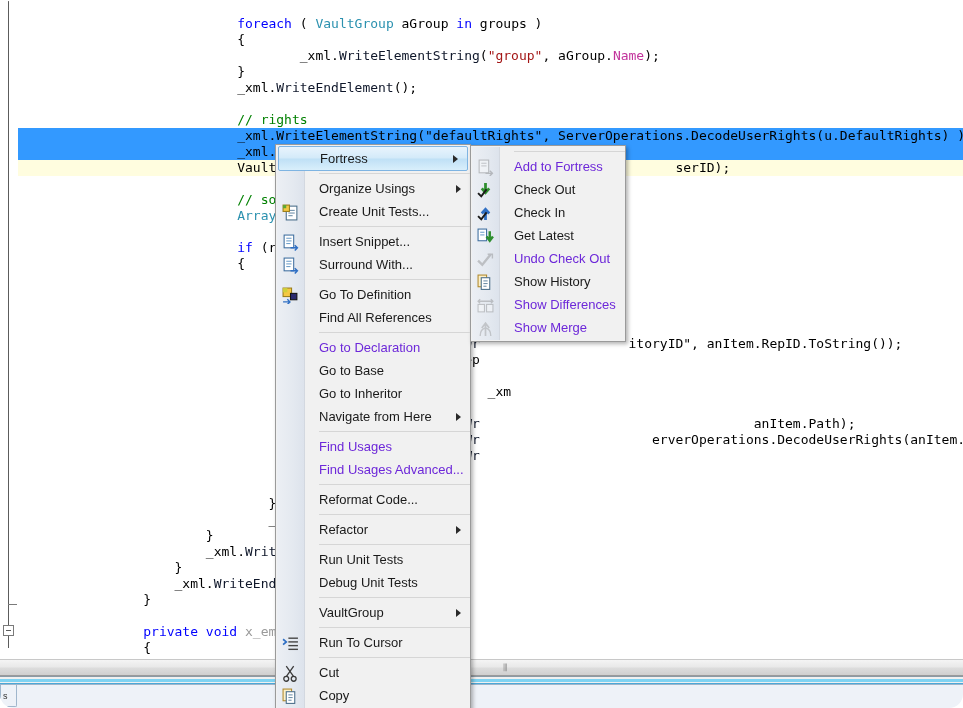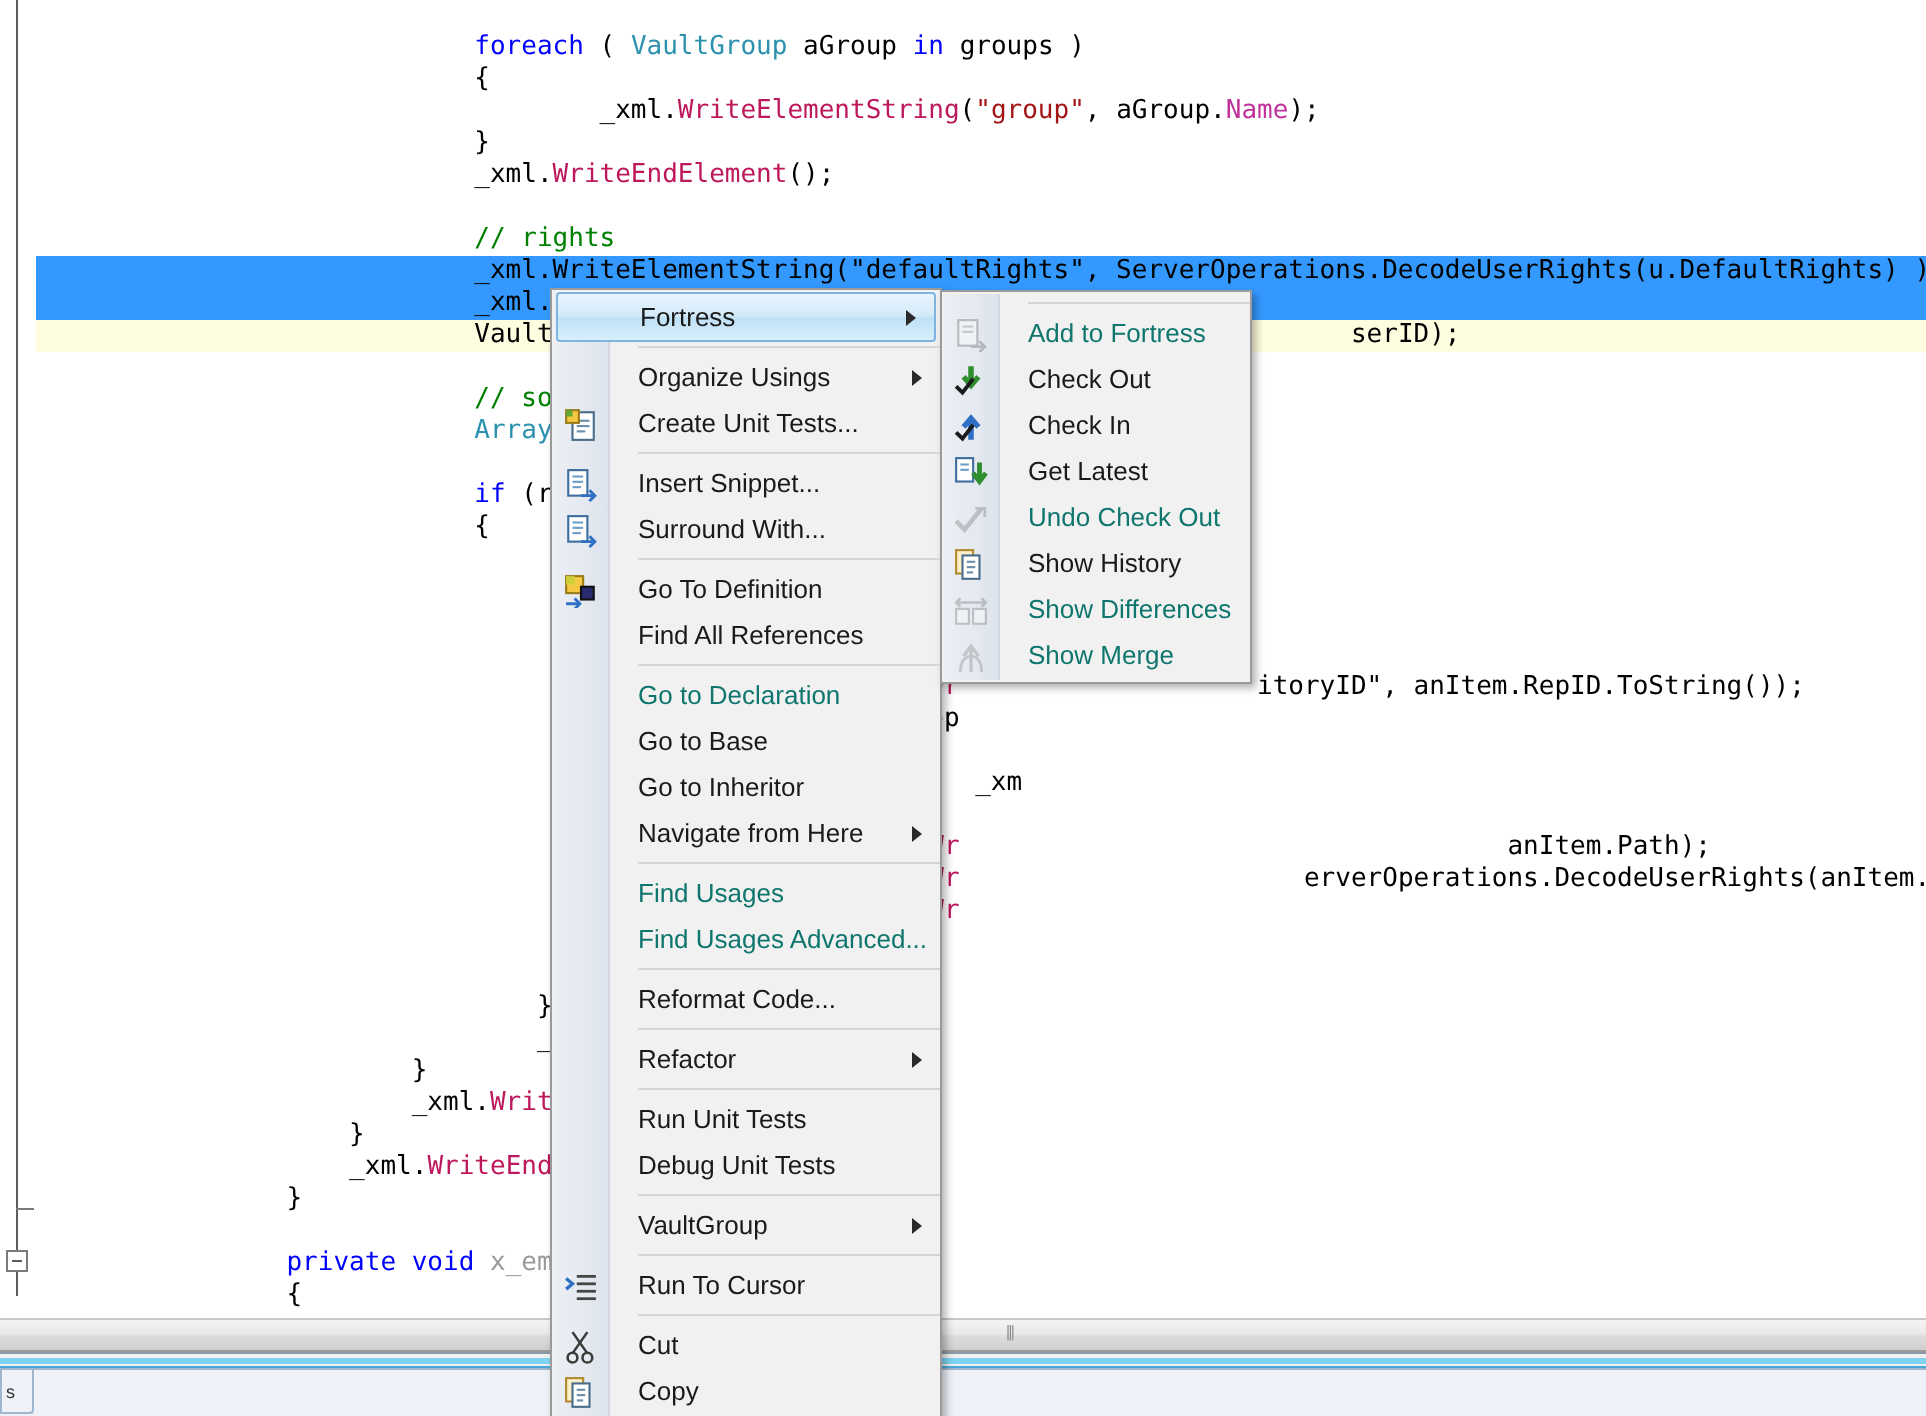--- a/index.html
+++ b/index.html
@@ -2,21 +2,21 @@
 <html><head>
 <meta charset="utf-8">
 <style>
   * { box-sizing: border-box; margin:0; padding:0; }
   html, body {
     width: 963px; height: 708px;
     overflow: hidden;
     background: #ffffff;
     font-family: "Liberation Sans", sans-serif;
   }
-  #root { position: relative; width: 963px; height: 708px; overflow: hidden; background:#fff; }
+  #root { position: relative; width: 963px; height: 708px; overflow: hidden; background:#fff;border-radius:14px; }
 
   
   #editor {
     position: absolute; left:0; top:0; width:963px; height:660px;
     background:#ffffff; overflow:hidden;
   }
   
   .outline-rail {
     position:absolute; left:8px; top:0; width:1px; height:648px;
     background:#5c5c5c;
@@ -41,21 +41,21 @@
     color:#000000;
   }
   .ln { position:relative; height:16px; padding-left:0px; }
   .ln.sel   { background:#3399ff; }
   .ln.cur   { background:#fffddf; }
 
   .c-kw   { color:#0000ff; }
   .c-cls  { color:#2b91af; }
   .c-str  { color:#a31515; }
   .c-cmt  { color:#008000; }
-  .c-mth  { color:#be185d; }
+  .c-mth  { color:#0f172a; }
   .c-prop { color:#c2329b; }
   .c-id   { color:#9a9a9a; }
   .c-plain{ color:#000000; }
 
   
   #hscroll {
     position:absolute; left:0; top:659px; width:963px; height:17px;
     background:linear-gradient(to bottom,#f4f4f4 0%,#e9e9e9 45%,#dcdcdc 55%,#cfcfcf 100%);
     border-top:1px solid #c8c8c8; border-bottom:1px solid #9a9a9a;
   }
@@ -99,21 +99,21 @@
     position:absolute; left:1px; top:1px; bottom:1px; width:28px;
     background:linear-gradient(to right,#eceff4 0%,#e4e9f0 60%,#dde3ec 100%);
     border-right:1px solid #d3d8e0;
   }
   .mi {
     position:relative; height:23px; line-height:23px;
     padding-left:43px; padding-right:44px;
     white-space:nowrap; cursor:default;
     z-index:2;
   }
-  .mi.dis { color:#0f766e; }
+  .mi.dis { color:#6d28d9; }
   .mi.hot {
     background:linear-gradient(to bottom,#e9f4fd 0%,#d3eaf9 48%,#bfe0f6 52%,#d9effb 100%);
     border:1px solid #7eb4e2;
     border-radius:2px;
     height:25px; line-height:23px;
     margin:-1px 2px; padding-left:41px;
   }
   .sep { height:1px; margin:3px 0 3px 43px; background:#d6d6d6; position:relative; z-index:2; }
   .arw {
     position:absolute; right:9px; top:50%; margin-top:-4px;

